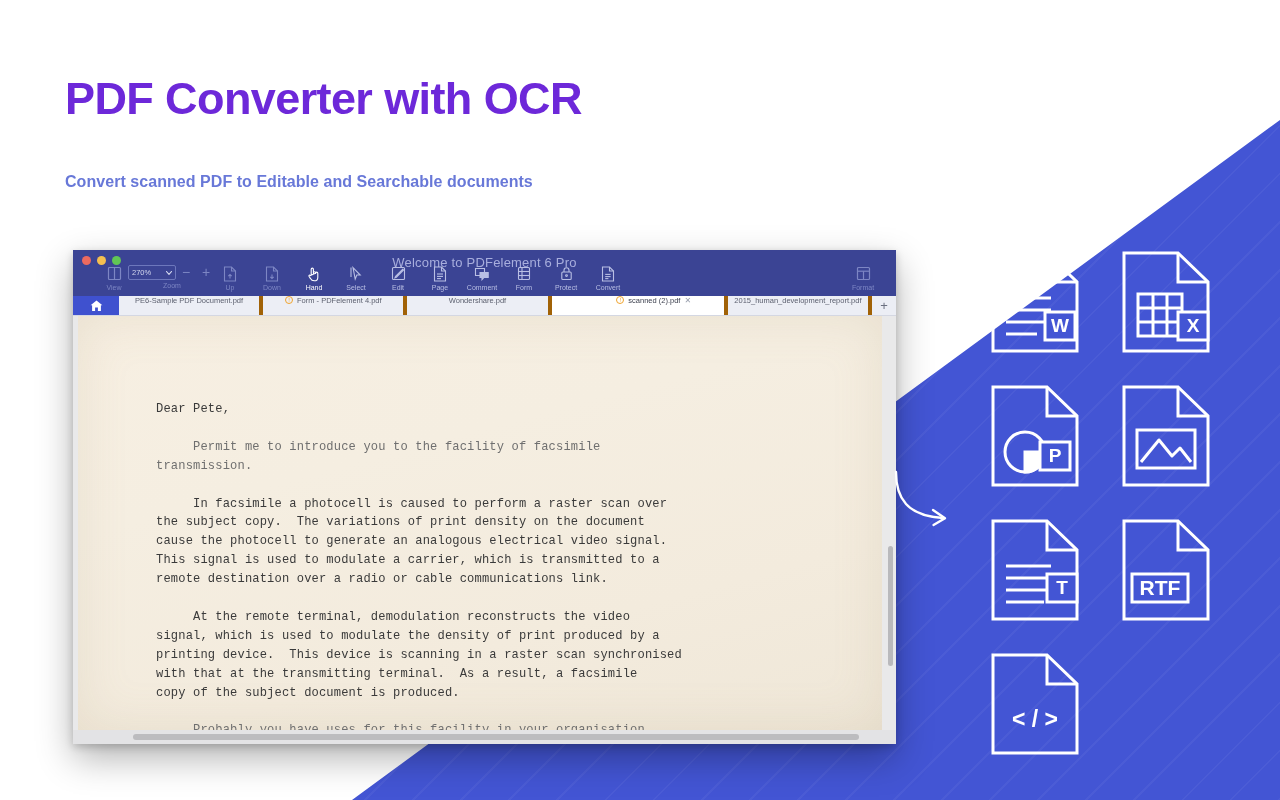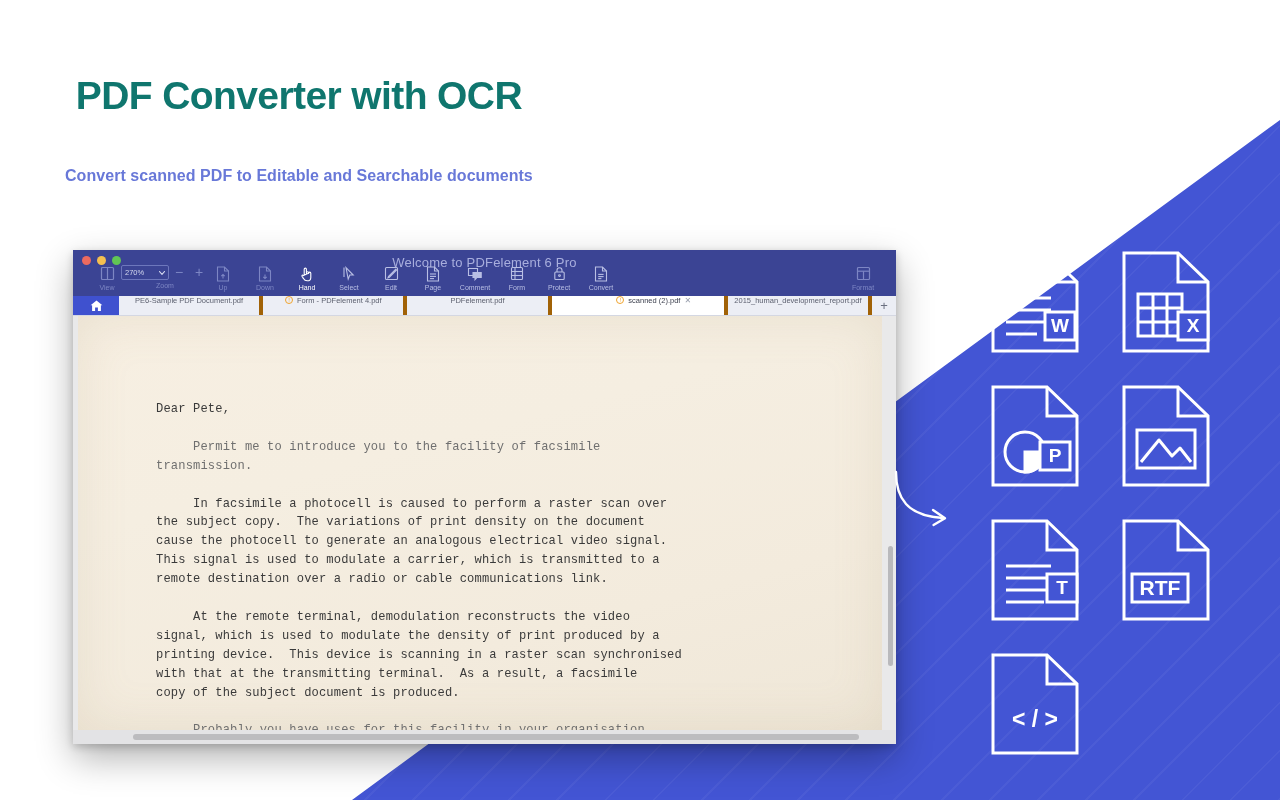--- a/index.html
+++ b/index.html
@@ -26,22 +26,22 @@
       rgba(255,255,255,0.045) 0px,
       rgba(255,255,255,0.045) 2px,
       rgba(0,0,0,0) 2px,
       rgba(0,0,0,0) 34px);
     z-index:1;
   }
 
   
   #hero{ position:absolute; left:65px; top:76px; z-index:5; }
   #hero-title{
-    font-size:39px; font-weight:bold; color:#0f766e;
-    letter-spacing:-0.6px; line-height:1.0;text-align:center;
+    font-size:45px; font-weight:bold; color:#6d28d9;
+    letter-spacing:-0.6px; line-height:1.0;
   }
   #hero-sub{
     margin-top:52px;
     font-size:16px; color:#6878d8; font-weight:700;
     letter-spacing:0.05px;
   }
 
   
   #app-window{
     position:absolute; left:73px; top:250px; width:823px; height:494px;
@@ -55,21 +55,21 @@
   #traffic{ position:absolute; left:9px; top:6px; display:flex; gap:6px; }
   .tl{ width:9px; height:9px; border-radius:50%; }
   .tl.r{ background:#ec6a5f; } .tl.y{ background:#f4bf50; } .tl.g{ background:#61c555; }
   #win-title{
     position:absolute; left:0; right:0; top:5px; text-align:center;
     font-size:13px; color:#a8aedd; letter-spacing:0.2px;
   }
 
   #toolbar{
     position:absolute; left:0; right:0; top:14px; height:32px;
-    display:flex; align-items:flex-start; padding-left:13px;
+    display:flex; align-items:flex-start; padding-left:20px;
   }
   .tb-item{
     width:42px; display:flex; flex-direction:column; align-items:center;
     gap:2px; padding-top:1px;
   }
   .tb-ico{ height:17px; display:flex; align-items:center; justify-content:center; }
   .tb-lbl{ font-size:7px; line-height:8px; }
   .dim { color:#7d86c4; }
   .dim svg, .dim .gl { stroke:#7d86c4; color:#7d86c4; }
   .bright { color:#ffffff; }
@@ -330,21 +330,21 @@
       </svg>
     </div>
     <div class="tab">
       <span>PE6-Sample PDF Document.pdf</span>
     </div>
     <div class="tab">
       <span class="warn">!</span>
       <span>Form - PDFelement 4.pdf</span>
     </div>
     <div class="tab">
-      <span>PDFelement.pdf</span>
+      <span>Wondershare.pdf</span>
     </div>
     <div class="tab active">
       <span class="warn">!</span>
       <span>scanned (2).pdf</span>
       <span class="xc">✕</span>
     </div>
     <div class="tab">
       <span>2015_human_development_report.pdf</span>
     </div>
     <div id="newtab">+</div>

